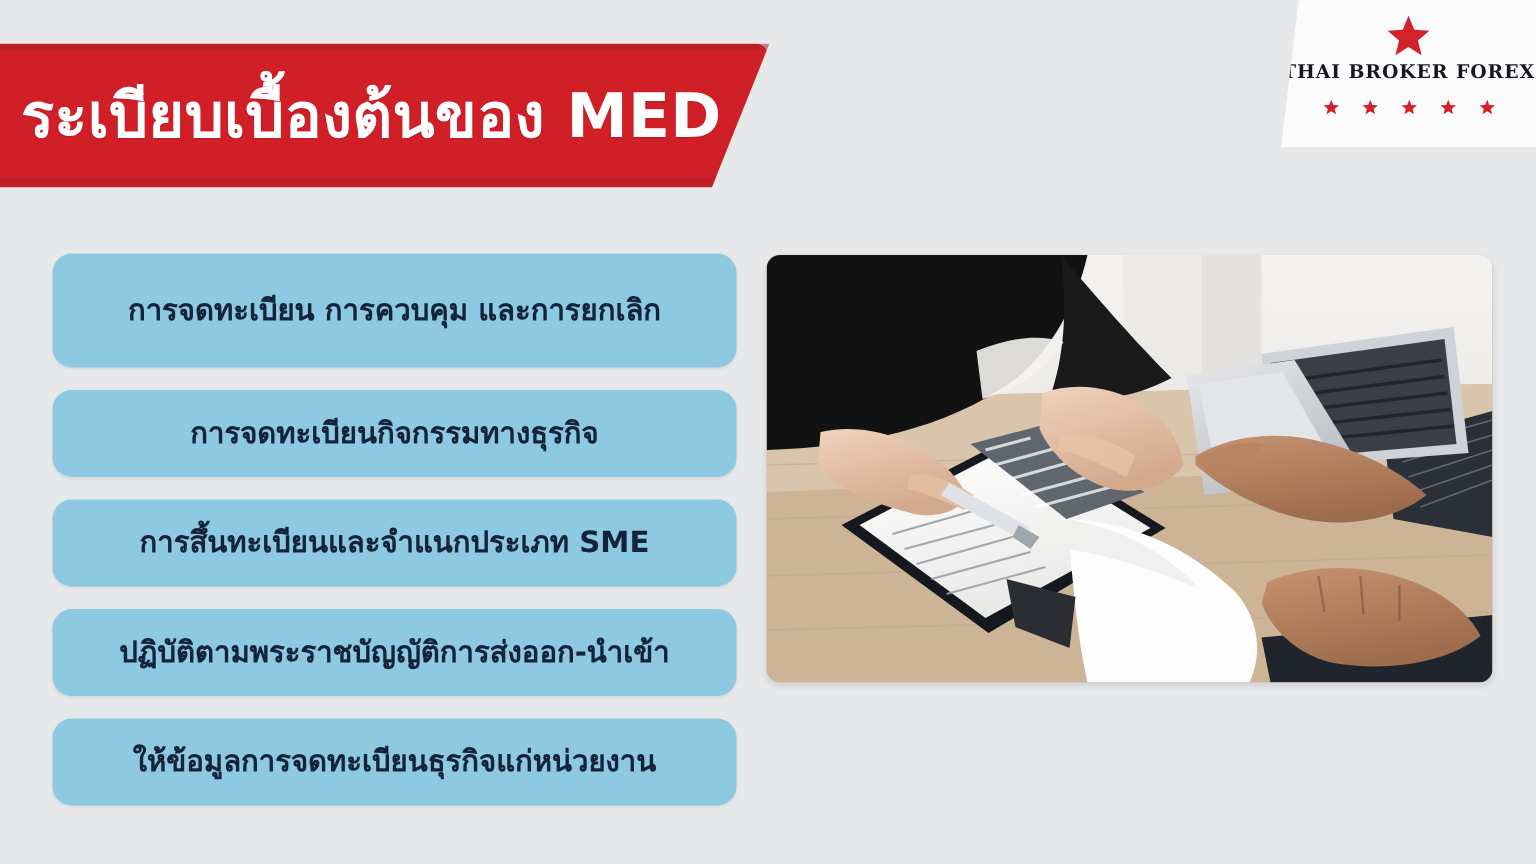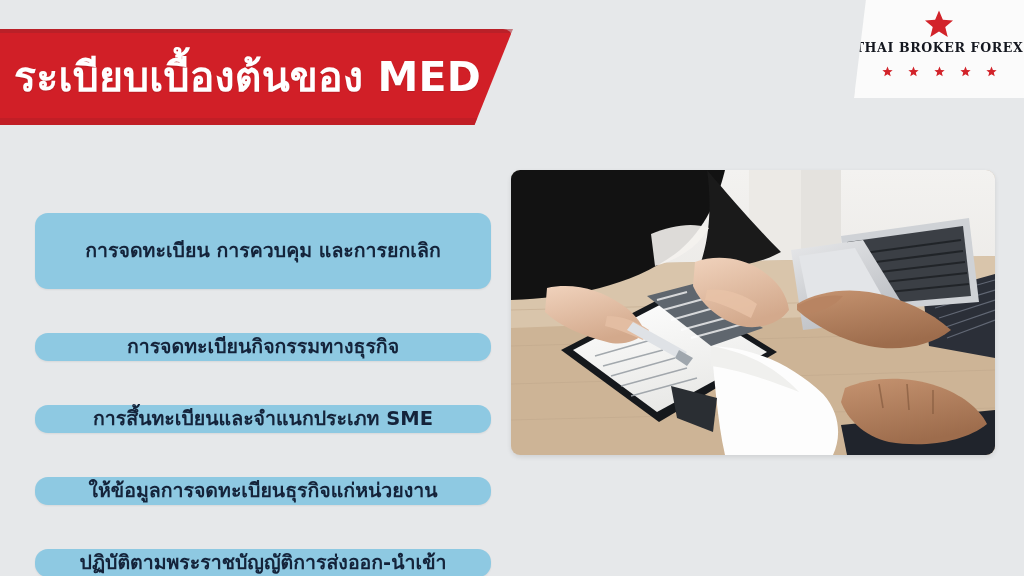--- a/index.html
+++ b/index.html
@@ -135,24 +135,23 @@
     font-weight: 700;
     line-height: 1.42;
     text-align: center;
     display: flex;
     align-items: center;
     justify-content: center;
     padding: 0 14px;
     box-sizing: border-box;
     box-shadow: 0 1px 2px rgba(0,0,0,.07);
     margin-bottom: 15px;
-    margin-top: 44px;
   }
   .bullet-box.two-line { height: 76px; }
-  .bullet-box.one-line { height: 28px; }
+  .bullet-box.one-line { height: 58px; }
   .bullet-box .txt { display: block; }
   .bullet-box .txt .l2 { display: block; }
 
   
   .photo {
     position: absolute;
     left: 511px;
     top: 170px;
     width: 484px;
     height: 285px;
@@ -221,25 +220,25 @@
 
     <div class="bullet-box one-line">
       <span class="txt">การจดทะเบียนกิจกรรมทางธุรกิจ</span>
     </div>
 
     <div class="bullet-box one-line">
       <span class="txt">การสึ้นทะเบียนและจำแนกประเภท SME</span>
     </div>
 
     <div class="bullet-box one-line">
+      <span class="txt">ปฏิบัติตามพระราชบัญญัติการส่งออก-นำเข้า</span>
+    </div>
+
+    <div class="bullet-box one-line">
       <span class="txt">ให้ข้อมูลการจดทะเบียนธุรกิจแก่หน่วยงาน</span>
-    </div>
-
-    <div class="bullet-box one-line">
-      <span class="txt">ปฏิบัติตามพระราชบัญญัติการส่งออก-นำเข้า</span>
     </div>
 
   </div>
 
   <div class="photo">
     <svg viewBox="0 0 484 285" preserveAspectRatio="xMidYMid slice" aria-hidden="true">
       <defs>
         <linearGradient id="bgWall" x1="0" y1="0" x2="0" y2="1">
           <stop offset="0%" stop-color="#f3f2f0"></stop>
           <stop offset="100%" stop-color="#e2dfdb"></stop>

